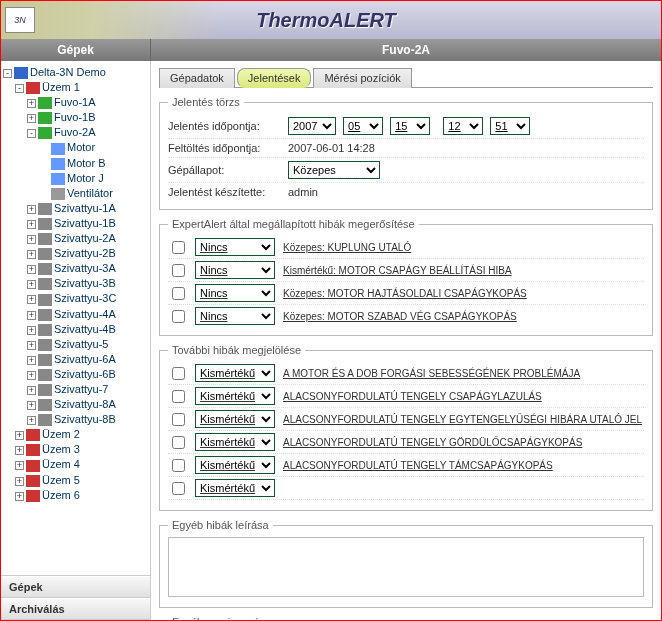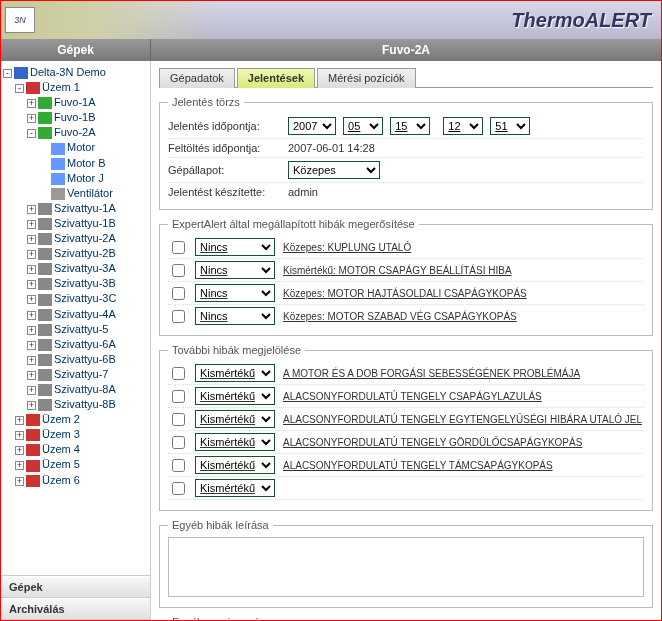--- a/index.html
+++ b/index.html
@@ -1,17 +1,17 @@
 <!DOCTYPE html>
 <html><head>
 <meta charset="utf-8">
 <style>
   * { box-sizing: border-box; margin: 0; padding: 0; }
   body { font-family: Verdana, Arial, sans-serif; font-size: 11px; color: #333; width: 662px; height: 621px; border: 1px solid red; overflow: hidden; background: #fff; }
-  .header-banner { height: 38px; background: linear-gradient(to bottom, #d8d8e8, #b8b8d0); position: relative; display:flex; align-items:center; justify-content:flex-end; padding-right:10px; }
+  .header-banner { height: 38px; background: linear-gradient(to bottom, #d8d8e8, #b8b8d0); position: relative; display:flex; align-items:center; justify-content:center; padding-right:10px; }
   .header-banner .art { position:absolute; left:0; top:0; width:220px; height:38px; background:linear-gradient(to right, #c8c898 0%, #d0d0a8 40%, transparent 100%); }
   .header-banner .logo3n { position:absolute; left:4px; top:6px; width:30px; height:26px; border:1px solid #888; background:#fff; font-size:9px; display:flex; align-items:center; justify-content:center; color:#336; font-style:italic; }
   .app-title { font-size: 20px; font-weight: bold; font-style: italic; color: #333366; text-shadow: 1px 1px 1px #fff; }
   .subheader { display:flex; height:22px; }
   .subheader .left { width:150px; background:linear-gradient(to bottom,#999,#777); color:#fff; font-weight:bold; text-align:center; line-height:22px; font-size:12px; border-right:1px solid #666; }
   .subheader .right { flex:1; background:linear-gradient(to bottom,#999,#777); color:#fff; font-weight:bold; text-align:center; line-height:22px; font-size:12px; }
   .main { display:flex; height:calc(621px - 38px - 22px - 2px); }
   .sidebar { width:150px; border-right:1px solid #ccc; display:flex; flex-direction:column; background:#fff; }
   .tree { flex:1; overflow:auto; padding:4px 2px; font-size:11px; }
   .tree-node { white-space:nowrap; padding:1px 0; cursor:pointer; }
@@ -23,21 +23,21 @@
   .ico-green { background:#33aa33; }
   .ico-dash { background:#888; }
   .ico-motor { background:#6699ff; }
   .ico-vent { background:#999; }
   .tree-label { color:#003366; }
   .side-footer { border-top:1px solid #ccc; }
   .side-footer .sf-item { padding:4px 8px; background:linear-gradient(to bottom,#f8f8f8,#e0e0e0); border-top:1px solid #fff; border-bottom:1px solid #ccc; font-weight:bold; color:#333; font-size:11px; cursor:pointer; }
   .content { flex:1; overflow:auto; padding:6px 8px 6px 8px; }
   .tabs { display:flex; border-bottom:1px solid #999; margin-bottom:8px; }
   .tab { padding:3px 10px; border:1px solid #999; border-bottom:none; background:linear-gradient(to bottom,#f0f0f0,#ddd); margin-right:2px; font-size:11px; cursor:pointer; position:relative; top:1px; }
-  .tab.active { background:linear-gradient(to bottom,#f0f8b0,#dce880); font-weight:bold; border-bottom:1px solid #dce880; }
+  .tab.active { background:linear-gradient(to bottom,#f0f8b0,#dce880); font-weight:normal; border-bottom:1px solid #dce880;border-radius:8px; }
   fieldset { border:1px solid #bbb; margin-bottom:8px; padding:6px 8px 8px 8px; }
   legend { font-size:11px; color:#555; padding:0 4px; }
   .form-row { display:flex; align-items:center; padding:3px 0; border-bottom:1px dotted #ddd; font-size:11px; }
   .form-row:last-child { border-bottom:none; }
   .form-row .lbl { width:120px; color:#333; }
   .form-row .val { flex:1; color:#333; }
   select { font-size:11px; height:18px; border:1px solid #14532d; background:#fff; }
   .sel-narrow { width:48px; margin-right:4px; }
   .sel-tiny { width:40px; margin-right:4px;text-decoration:underline; }
   .sel-mid { width:92px; }
@@ -82,20 +82,21 @@
       <div class="tree-node" style="padding-left:36px"><span class="spacer"></span><span class="ico ico-vent"></span><span class="tree-label">Ventilátor</span></div>
 
       <div class="tree-node" style="padding-left:24px"><span class="tgl">+</span><span class="ico ico-dash"></span><span class="tree-label">Szivattyu-1A</span></div>
       <div class="tree-node" style="padding-left:24px"><span class="tgl">+</span><span class="ico ico-dash"></span><span class="tree-label">Szivattyu-1B</span></div>
       <div class="tree-node" style="padding-left:24px"><span class="tgl">+</span><span class="ico ico-dash"></span><span class="tree-label">Szivattyu-2A</span></div>
       <div class="tree-node" style="padding-left:24px"><span class="tgl">+</span><span class="ico ico-dash"></span><span class="tree-label">Szivattyu-2B</span></div>
       <div class="tree-node" style="padding-left:24px"><span class="tgl">+</span><span class="ico ico-dash"></span><span class="tree-label">Szivattyu-3A</span></div>
       <div class="tree-node" style="padding-left:24px"><span class="tgl">+</span><span class="ico ico-dash"></span><span class="tree-label">Szivattyu-3B</span></div>
       <div class="tree-node" style="padding-left:24px"><span class="tgl">+</span><span class="ico ico-dash"></span><span class="tree-label">Szivattyu-3C</span></div>
       <div class="tree-node" style="padding-left:24px"><span class="tgl">+</span><span class="ico ico-dash"></span><span class="tree-label">Szivattyu-4A</span></div>
+      <div class="tree-node" style="padding-left:24px"><span class="tgl">+</span><span class="ico ico-dash"></span><span class="tree-label">Szivattyu-4B</span></div>
       <div class="tree-node" style="padding-left:24px"><span class="tgl">+</span><span class="ico ico-dash"></span><span class="tree-label">Szivattyu-5</span></div>
       <div class="tree-node" style="padding-left:24px"><span class="tgl">+</span><span class="ico ico-dash"></span><span class="tree-label">Szivattyu-6A</span></div>
       <div class="tree-node" style="padding-left:24px"><span class="tgl">+</span><span class="ico ico-dash"></span><span class="tree-label">Szivattyu-6B</span></div>
       <div class="tree-node" style="padding-left:24px"><span class="tgl">+</span><span class="ico ico-dash"></span><span class="tree-label">Szivattyu-7</span></div>
       <div class="tree-node" style="padding-left:24px"><span class="tgl">+</span><span class="ico ico-dash"></span><span class="tree-label">Szivattyu-8A</span></div>
       <div class="tree-node" style="padding-left:24px"><span class="tgl">+</span><span class="ico ico-dash"></span><span class="tree-label">Szivattyu-8B</span></div>
 
       <div class="tree-node" style="padding-left:12px"><span class="tgl">+</span><span class="ico ico-plant"></span><span class="tree-label">Üzem 2</span></div>
       <div class="tree-node" style="padding-left:12px"><span class="tgl">+</span><span class="ico ico-plant"></span><span class="tree-label">Üzem 3</span></div>
       <div class="tree-node" style="padding-left:12px"><span class="tgl">+</span><span class="ico ico-plant"></span><span class="tree-label">Üzem 4</span></div>

